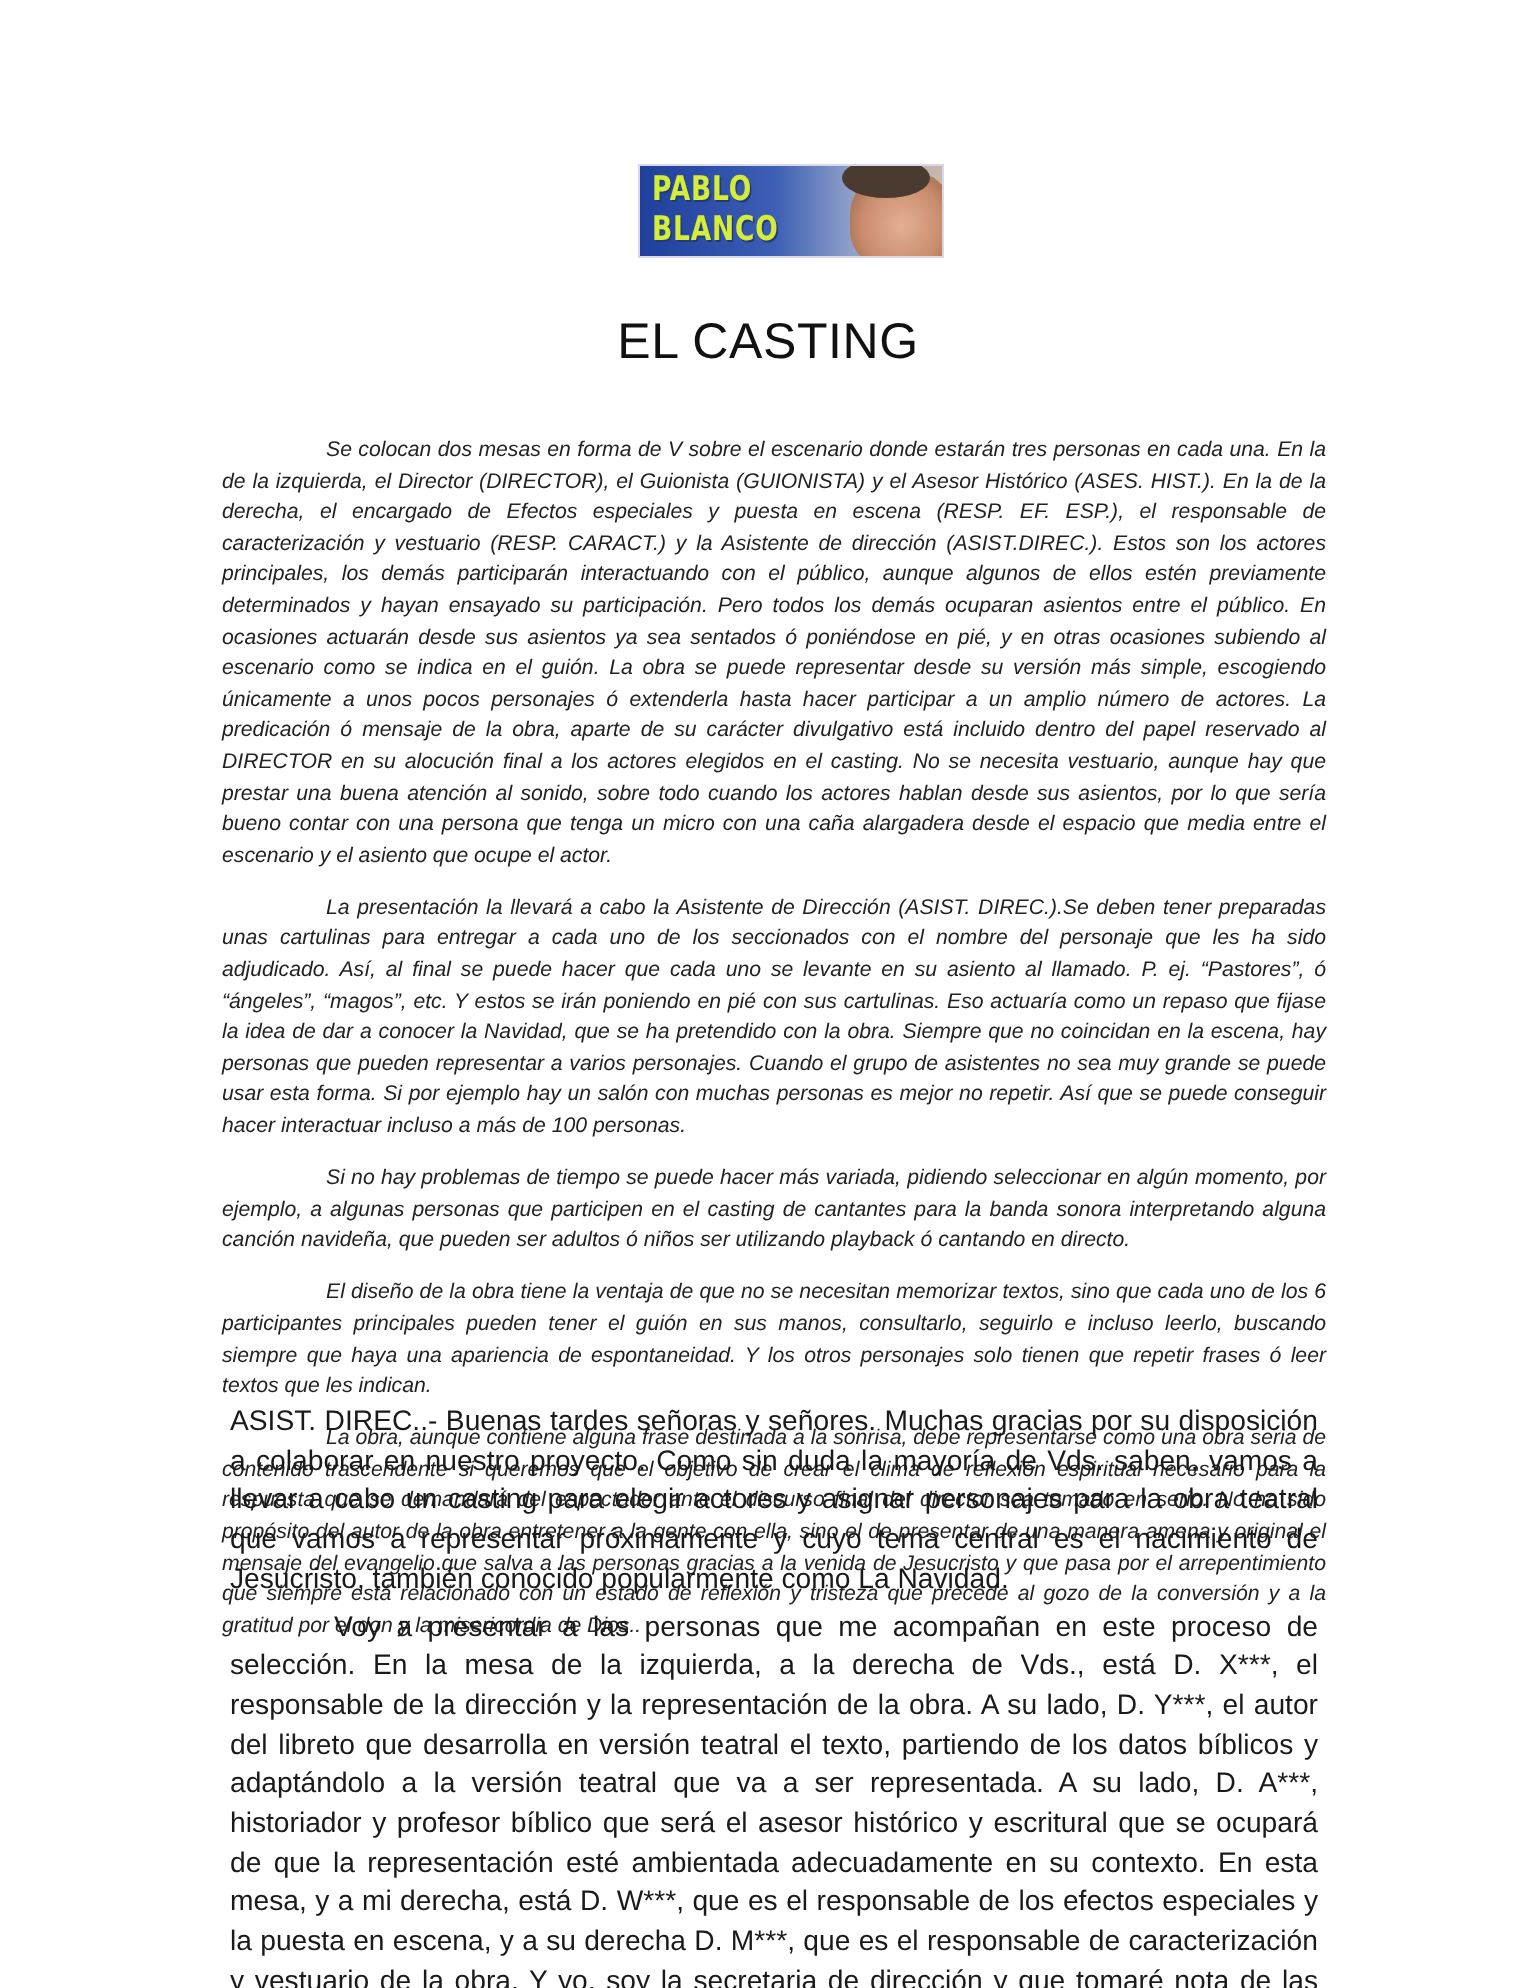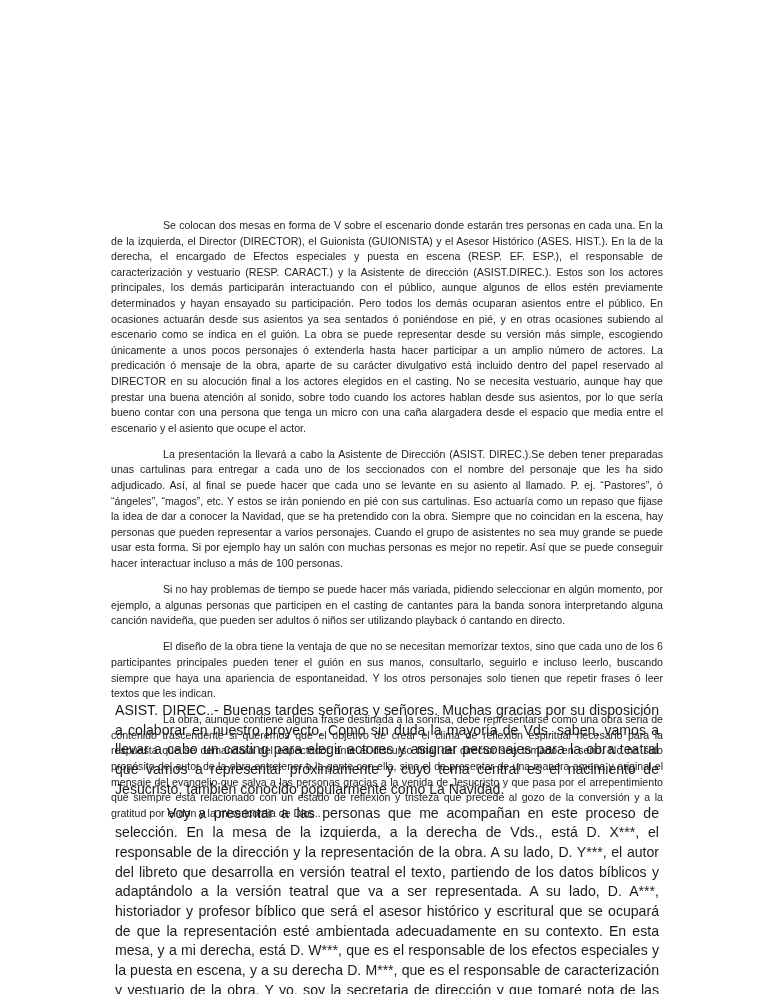--- a/index.html
+++ b/index.html
@@ -4,31 +4,40 @@
 <style>
   html, body { margin: 0; padding: 0; background: #ffffff; }
   body { width: 768px; height: 994px; position: relative; overflow: hidden; font-family: "Liberation Sans", "DejaVu Sans", sans-serif; color: #1a1a1a; }
   .page { position: absolute; left: 0; top: 0; width: 768px; height: 994px; }
   .banner { position: absolute; left: 319px; top: 82px; width: 151px; height: 45px; background: linear-gradient(90deg, #1f3f9c 0%, #3d5fb5 45%, #8fa0c8 70%, #c9b8a8 100%); overflow: hidden; border: 1px solid #d8d8e8; }
   .banner-text { position: absolute; left: 6px; top: 2px; font-family: "DejaVu Sans", sans-serif; font-weight: bold; color: #d4ec3a; font-size: 17px; line-height: 20px; letter-spacing: 0.5px; transform: scaleX(0.78); transform-origin: left top; text-shadow: 1px 1px 0 #223a7a; }
   .banner-face { position: absolute; right: -6px; top: 2px; width: 52px; height: 50px; border-radius: 45% 45% 40% 40%; background: radial-gradient(ellipse at 50% 55%, #e3b095 0%, #c98c6c 55%, #8a5a44 100%); }
   .banner-hair { position: absolute; right: 6px; top: -4px; width: 44px; height: 20px; border-radius: 50%; background: #4a3a30; }
   .title { position: absolute; left: 0; width: 768px; top: 157px; text-align: center; font-size: 25px; color: #111; font-family: "Liberation Sans", sans-serif; letter-spacing: 0.3px; }
   .intro { position: absolute; left: 111px; width: 552px; top: 218px; }
-  .intro p { margin: 0 0 10.5px 0; font-size: 10.6px; line-height: 15.6px; text-align: justify; text-indent: 52px; color: #222; }
+  .intro p { margin: 0 0 10.5px 0; font-style: italic; font-size: 10.6px; line-height: 15.6px; text-align: justify; text-indent: 52px; color: #222; }
   .dialog { position: absolute; left: 111px; width: 552px; top: 697px; }
   .dialog p { margin: 4px; font-size: 14.1px; line-height: 19.7px; text-align: justify; color: #1a1a1a; }
   .dialog p.indent { text-indent: 52px; }
 </style>
 </head>
 <body>
 
 <div class="page">
 
+  <div class="banner">
+    <div class="banner-text">
+      <div>PABLO</div>
+      <div>BLANCO</div>
+    </div>
+    <div class="banner-face"></div>
+    <div class="banner-hair"></div>
+  </div>
 
+  <div class="title">EL CASTING</div>
 
   <div class="intro">
     <p>Se colocan dos mesas en forma de V sobre el escenario donde estarán tres personas en cada una. En la de la izquierda, el Director (DIRECTOR), el Guionista (GUIONISTA) y el Asesor Histórico (ASES. HIST.). En la de la derecha, el encargado de Efectos especiales y puesta en escena (RESP. EF. ESP.), el responsable de caracterización y vestuario (RESP. CARACT.) y la Asistente de dirección (ASIST.DIREC.). Estos son los actores principales, los demás participarán interactuando con el público, aunque algunos de ellos estén previamente determinados y hayan ensayado su participación. Pero todos los demás ocuparan asientos entre el público. En ocasiones actuarán desde sus asientos ya sea sentados ó poniéndose en pié, y en otras ocasiones subiendo al escenario como se indica en el guión. La obra se puede representar desde su versión más simple, escogiendo únicamente a unos pocos personajes ó extenderla hasta hacer participar a un amplio número de actores. La predicación ó mensaje de la obra, aparte de su carácter divulgativo está incluido dentro del papel reservado al DIRECTOR en su alocución final a los actores elegidos en el casting. No se necesita vestuario, aunque hay que prestar una buena atención al sonido, sobre todo cuando los actores hablan desde sus asientos, por lo que sería bueno contar con una persona que tenga un micro con una caña alargadera desde el espacio que media entre el escenario y el asiento que ocupe el actor.</p>
     <p>La presentación la llevará a cabo la Asistente de Dirección (ASIST. DIREC.).Se deben tener preparadas unas cartulinas para entregar a cada uno de los seccionados con el nombre del personaje que les ha sido adjudicado. Así,  al final se puede hacer que cada uno se levante en su asiento al llamado. P. ej. “Pastores”, ó “ángeles”, “magos”, etc. Y estos se irán poniendo en pié con sus cartulinas. Eso actuaría como un repaso que fijase la idea de dar a conocer la Navidad, que se ha pretendido con la obra. Siempre que no coincidan en la escena, hay personas que pueden representar a varios personajes. Cuando el grupo de asistentes no sea muy grande se puede usar esta forma. Si por ejemplo hay un salón con muchas personas es mejor no repetir. Así que se puede conseguir hacer interactuar incluso a más de 100 personas.</p>
     <p>Si no hay problemas de tiempo se puede hacer más variada, pidiendo seleccionar en algún momento, por ejemplo, a algunas personas que participen en el casting de cantantes para la banda sonora interpretando alguna canción navideña, que pueden ser adultos ó niños ser utilizando playback ó cantando en directo.</p>
     <p>El diseño de la obra tiene la ventaja de que no se necesitan memorizar textos, sino que cada uno de los 6 participantes principales pueden tener el guión en sus manos, consultarlo, seguirlo e incluso leerlo, buscando siempre que haya una apariencia de espontaneidad. Y los otros personajes solo tienen que repetir frases ó leer textos que les indican.</p>
     <p>La obra, aunque contiene alguna frase destinada a la sonrisa, debe representarse como una obra seria de contenido trascendente si queremos que el objetivo de crear el clima de reflexión espiritual necesario para la respuesta  que  se demandará del espectador ante el discurso final del director sea tomado en serio. No ha sido propósito del autor de la obra entretener a la gente con ella, sino el de presentar de una manera amena y original el mensaje del evangelio que salva a las personas gracias a la venida de Jesucristo y que pasa por el arrepentimiento que siempre está relacionado con un estado de reflexión y tristeza que precede al gozo de la conversión y a la gratitud por el don y la misericordia de Dios..</p>
   </div>
 
   <div class="dialog">

